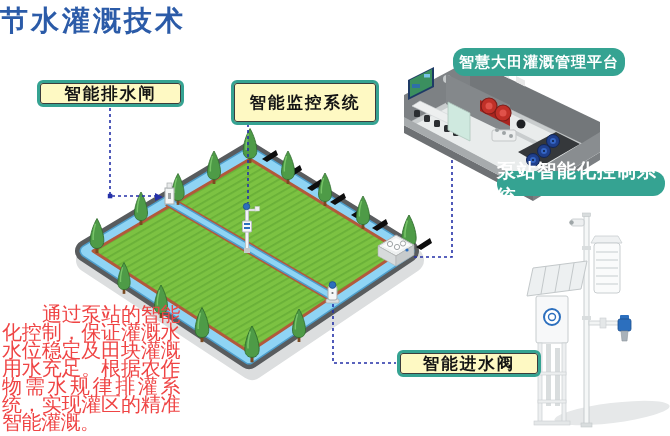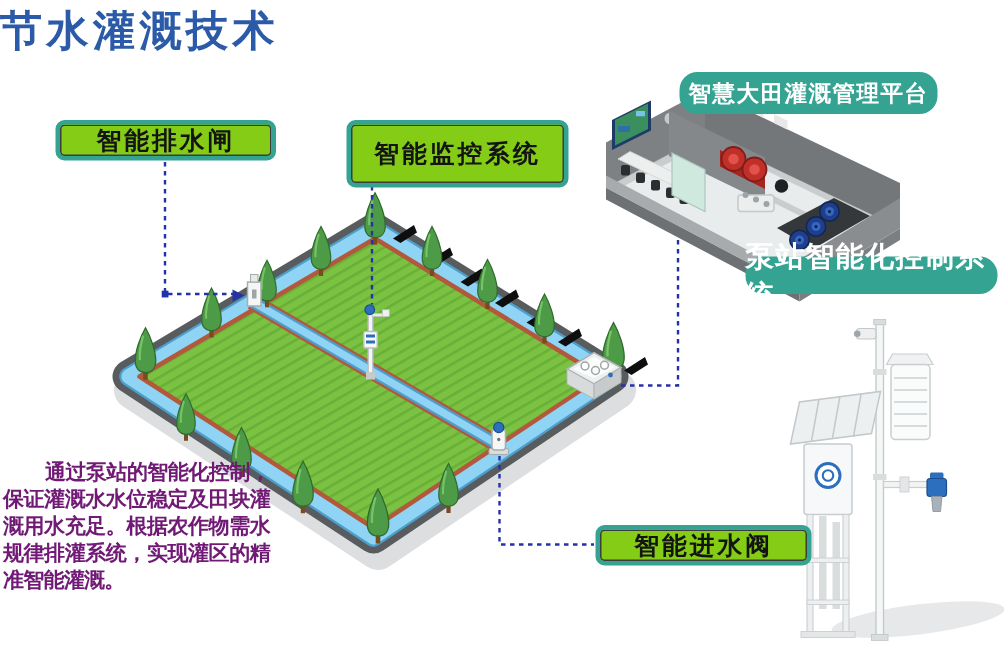--- a/index.html
+++ b/index.html
@@ -2,34 +2,34 @@
 <html style="--title_blue: #2B5BA8; --accent_teal: #35A392; --connector_navy: #2531A8; --field_green: #7CC242; --field_stripe: #69B038; --water_blue: #8FD4F4; --water_edge: #4E9ECB; --soil_red: #B2593B; --road_gray: #595C5E; --shadow_gray: #DCDEDF; --tree_green: #4E9B47; --pump_red: #C03028; --barrel_blue: #1F3F8C; --device_blue: #2C6FBE; --text_black: #111111;"><head>
 <meta charset="utf-8">
 <style>
   html,body{margin:0;padding:0;background:#fff;}
   #stage{position:relative;width:670px;height:436px;background:#fff;overflow:hidden;
          font-family:"Liberation Sans","DejaVu Sans",sans-serif;}
   #scene{position:absolute;left:0;top:0;z-index:1;}
   .overlay{position:absolute;z-index:2;}
   #page-title{left:0;top:2px;width:670px;text-align:left;
     font-size:28px;font-weight:900;letter-spacing:3px;color:var(--title_blue);}
-  .callout-box{box-sizing:border-box;background:#84cc16;border:3px solid var(--accent_teal);
+  .callout-box{box-sizing:border-box;background:#fef9c3;border:3px solid var(--accent_teal);
     border-radius:6px;box-shadow:inset 0 0 0 1px #3c3c3c;
     display:flex;align-items:center;justify-content:center;
     font-size:16.5px;font-weight:800;letter-spacing:2px;color:#141414;}
   .callout-tag{box-sizing:border-box;background:var(--accent_teal);color:#fff;
     border-radius:12px;display:flex;align-items:center;justify-content:center;
     font-size:15px;font-weight:700;letter-spacing:1px;}
   #drain-label{left:37px;top:80px;width:147px;height:27px;}
   #monitor-label{left:231px;top:80px;width:148px;height:45px;}
   #platform-label{left:453px;top:48px;width:172px;height:28px;}
   #pump-label{left:497px;top:171px;width:168px;height:25px;font-size:19px;}
   #inlet-label{left:397px;top:350px;width:144px;height:27px;}
-  #description{left:2px;top:305px;width:178px;color:#701a75;font-weight:700;
-    font-size:14px;line-height:18px;text-indent:2em;text-align:justify;letter-spacing:-0.5px;}
+  #description{left:2px;top:305px;width:178px;color:#ef4444;font-weight:400;
+    font-size:20px;line-height:18px;text-indent:2em;text-align:justify;letter-spacing:-0.5px;}
 </style>
 </head>
 <body>
 
 <div id="stage">
 
   <svg id="scene" width="670" height="436" viewBox="0 0 670 436">
     <defs>
       <pattern id="crop" width="6" height="6" patternUnits="userSpaceOnUse" patternTransform="rotate(-30)">
         <rect width="6" height="6" fill="var(--field_green)"></rect>

